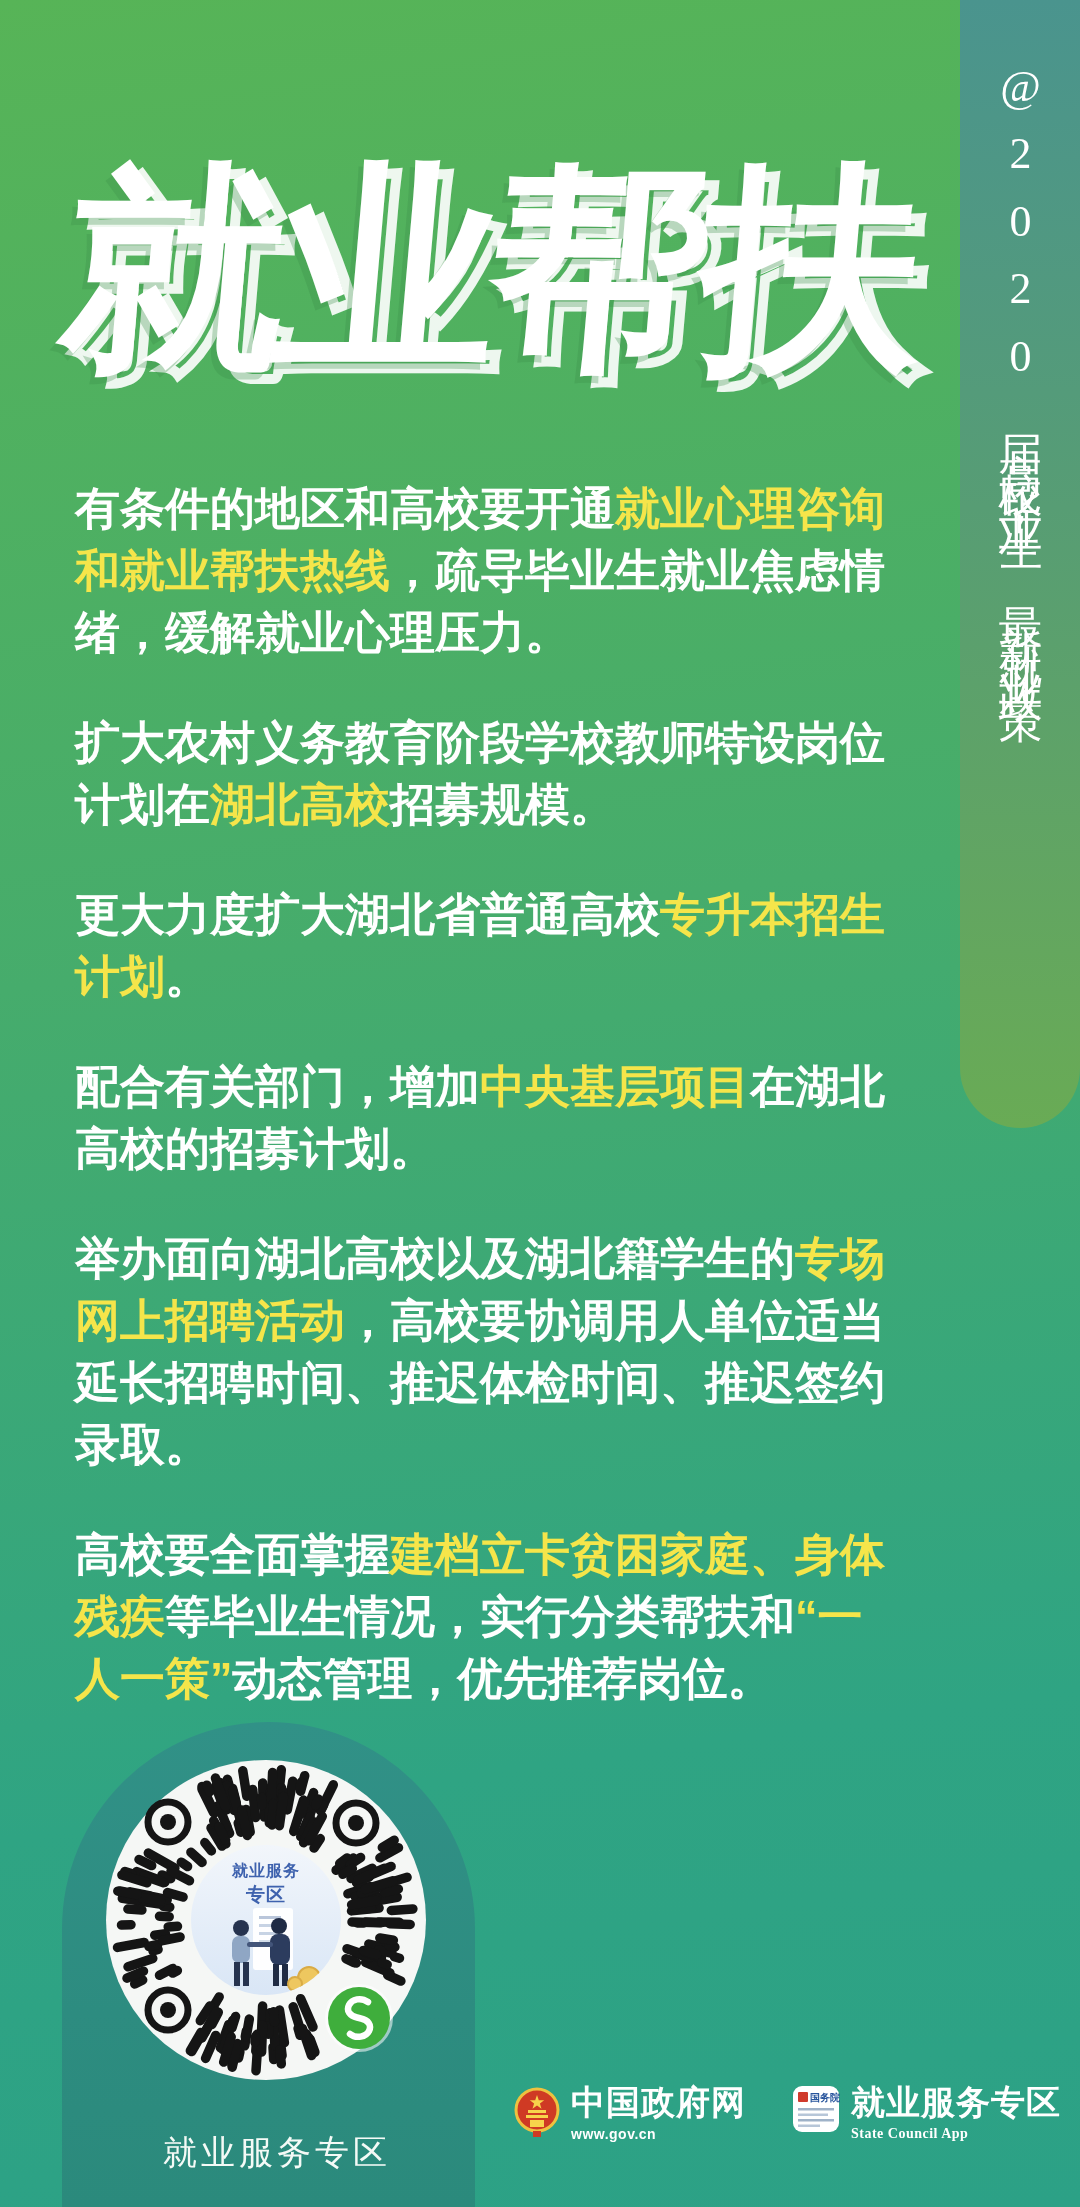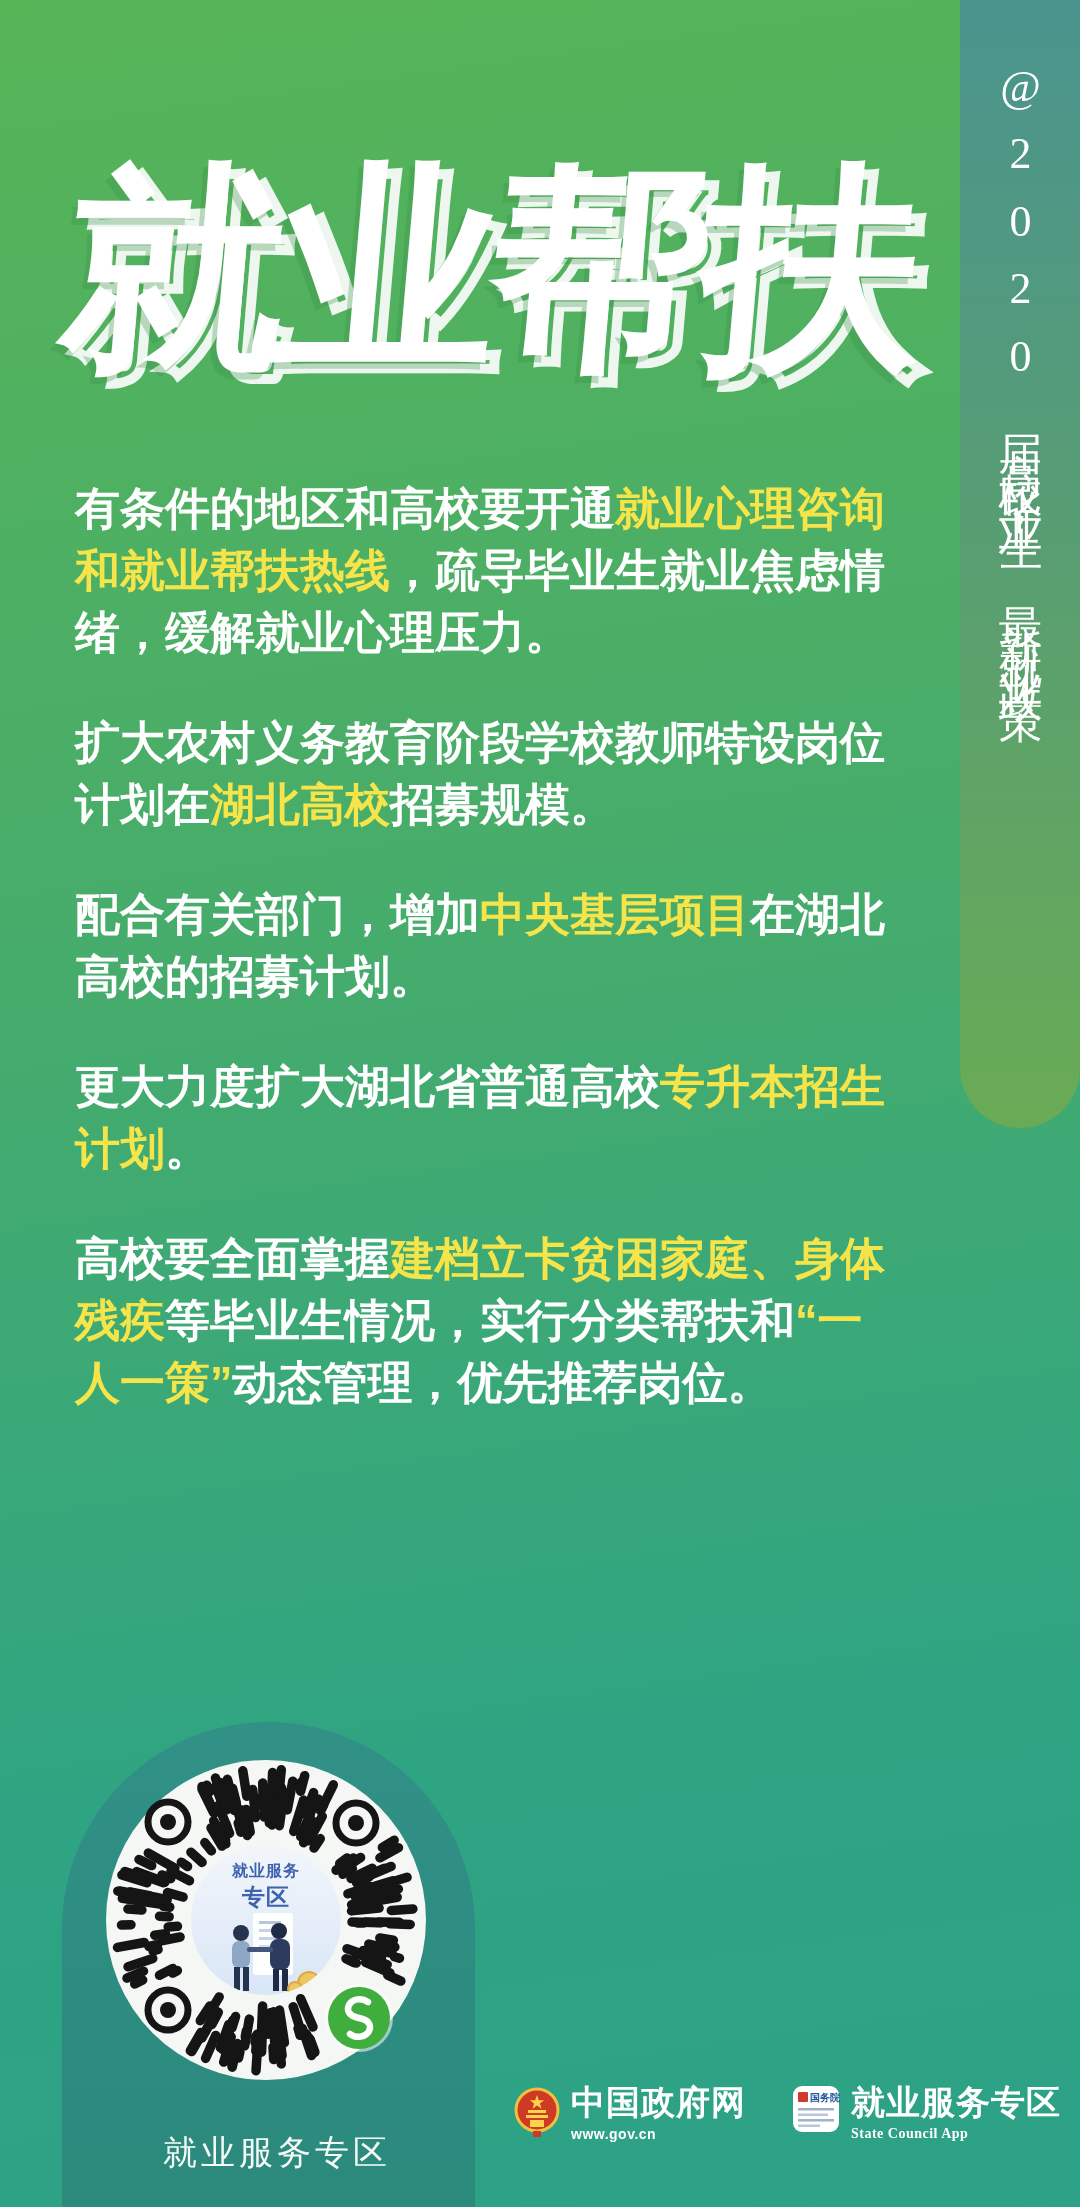--- a/index.html
+++ b/index.html
@@ -50,21 +50,21 @@
   .qr-circle{
     position:absolute;left:44px;top:38px;width:320px;height:320px;border-radius:50%;
   }
   .qr-circle svg.qr-svg{position:absolute;left:0;top:0;}
   .qr-center{
     position:absolute;left:85px;top:85px;width:150px;height:150px;border-radius:50%;
     background:linear-gradient(#f2f6fb,#d9e6f6);
     text-align:center;overflow:hidden;
   }
   .qr-center-t1{margin-top:16px;font-size:16px;font-weight:900;color:#3E62AE;letter-spacing:1px;}
-  .qr-center-t2{font-size:23px;font-weight:900;color:#3E62AE;letter-spacing:1px;}
+  .qr-center-t2{font-size:19px;font-weight:900;color:#3E62AE;letter-spacing:1px;}
   .qr-illustration{display:block;margin:-2px auto 0;}
   .wechat-badge{
     position:absolute;left:222px;top:227px;width:62px;height:62px;border-radius:50%;
     background:#3FAE3C;box-shadow:0 0 0 3px rgba(255,255,255,.55);
   }
   .qr-caption{
     position:absolute;left:0;top:408px;width:430px;text-align:center;
     color:#f4faf6;font-size:34px;font-weight:400;letter-spacing:4px;
     font-family:"Liberation Serif",serif;
   }
@@ -85,22 +85,23 @@
 
   <div class="side-banner">
     <div class="side-banner-text">@2020届高校毕业生，最新就业政策</div>
   </div>
 
   <h1 class="title" data-text="就业帮扶">就业帮扶</h1>
 
   <div class="paragraphs">
     <p><span>有条件的地区和高校要开通</span><span class="hl">就业心理咨询和就业帮扶热线</span><span>，疏导毕业生就业焦虑情绪，缓解就业心理压力。</span></p>
     <p><span>扩大农村义务教育阶段学校教师特设岗位计划在</span><span class="hl">湖北高校</span><span>招募规模。</span></p>
+    <p><span>更大力度扩大湖北省普通高校</span><span class="hl">专升本招生计划</span><span>。</span></p>
     <p><span>配合有关部门，增加</span><span class="hl">中央基层项目</span><span>在湖北高校的招募计划。</span></p>
-    <p><span>更大力度扩大湖北省普通高校</span><span class="hl">专升本招生计划</span><span>。</span></p>
+    <p><span>举办面向湖北高校以及湖北籍学生的</span><span class="hl">专场网上招聘活动</span><span>，高校要协调用人单位适当延长招聘时间、推迟体检时间、推迟签约录取。</span></p>
     <p><span>高校要全面掌握</span><span class="hl">建档立卡贫困家庭、身体残疾</span><span>等毕业生情况，实行分类帮扶和</span><span class="hl">“一人一策”</span><span>动态管理，优先推荐岗位。</span></p>
   </div>
 
   <div class="qr-panel">
     <div class="qr-circle">
       <svg class="qr-svg" id="qr-pattern" width="320" height="320" viewBox="0 0 320 320">
         <circle cx="160" cy="160" r="160" fill="#f5f7f5"></circle>
         <g fill="none" stroke="#151515" stroke-width="7">
           <circle cx="62" cy="62" r="20"></circle>
           <circle cx="250" cy="63" r="20"></circle>

